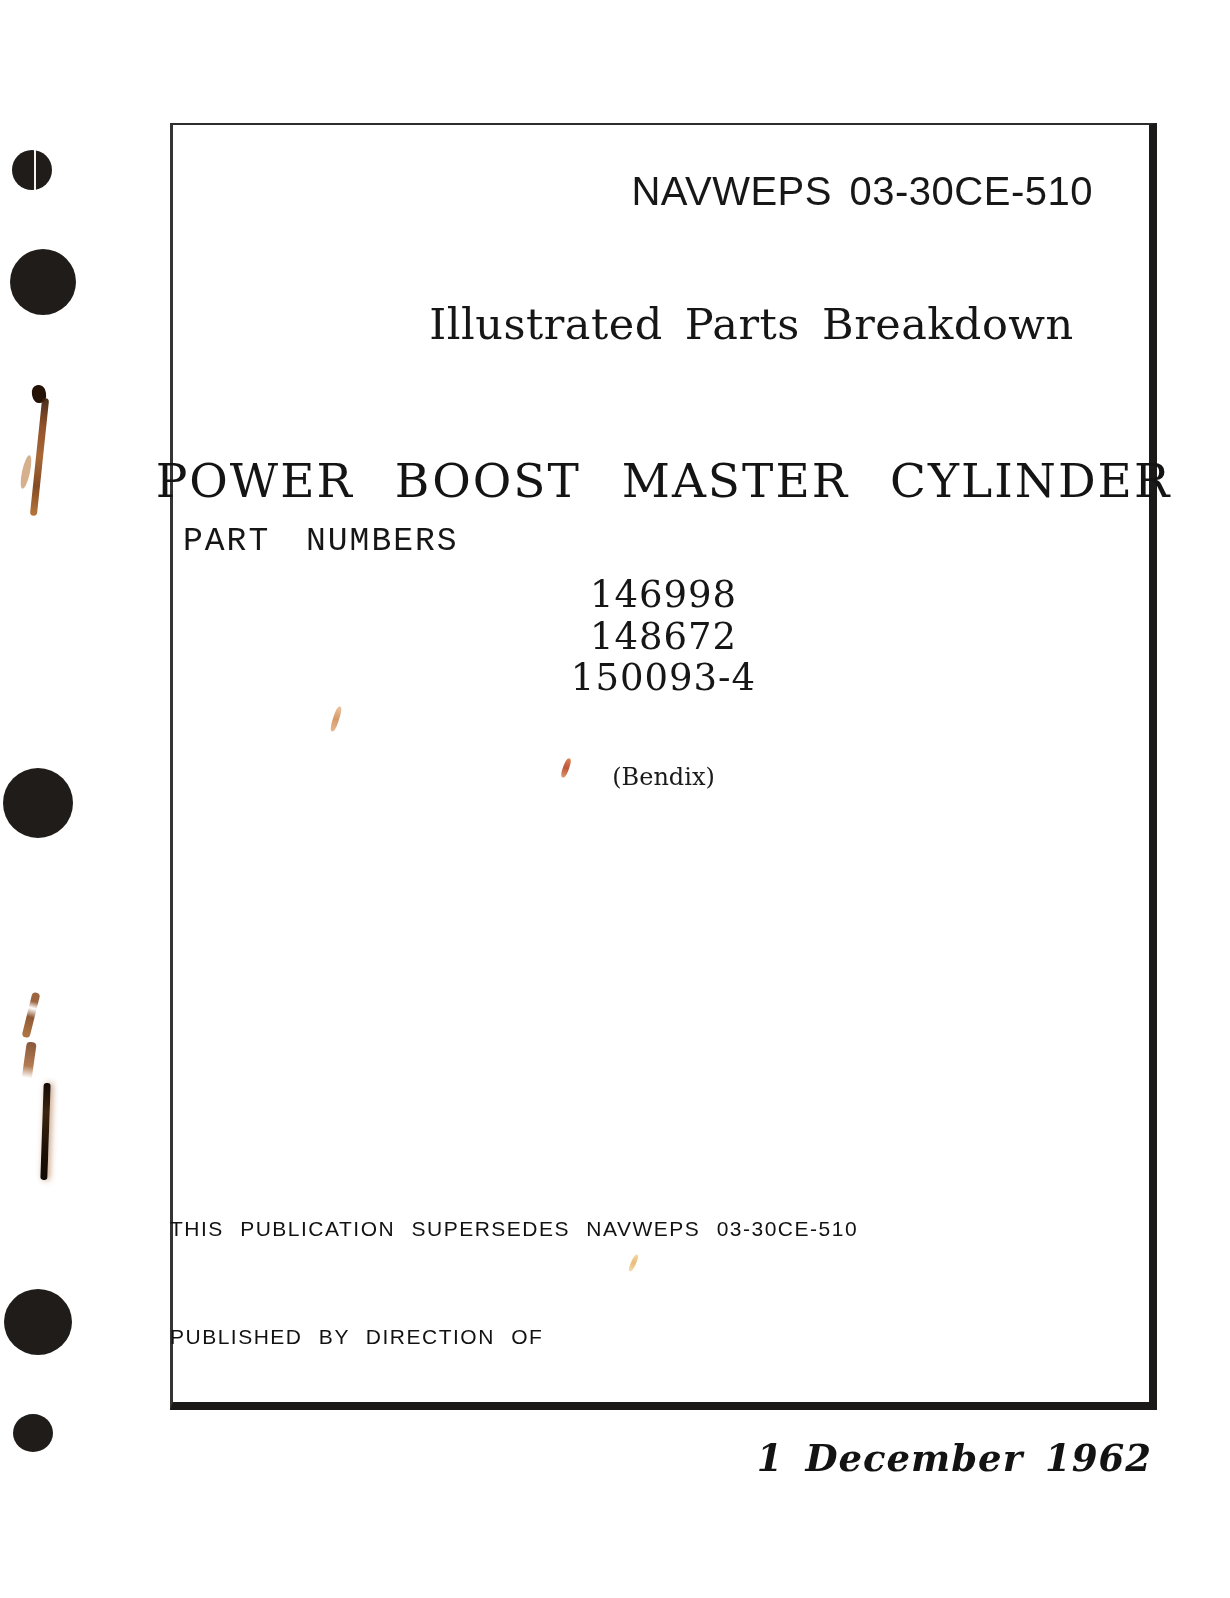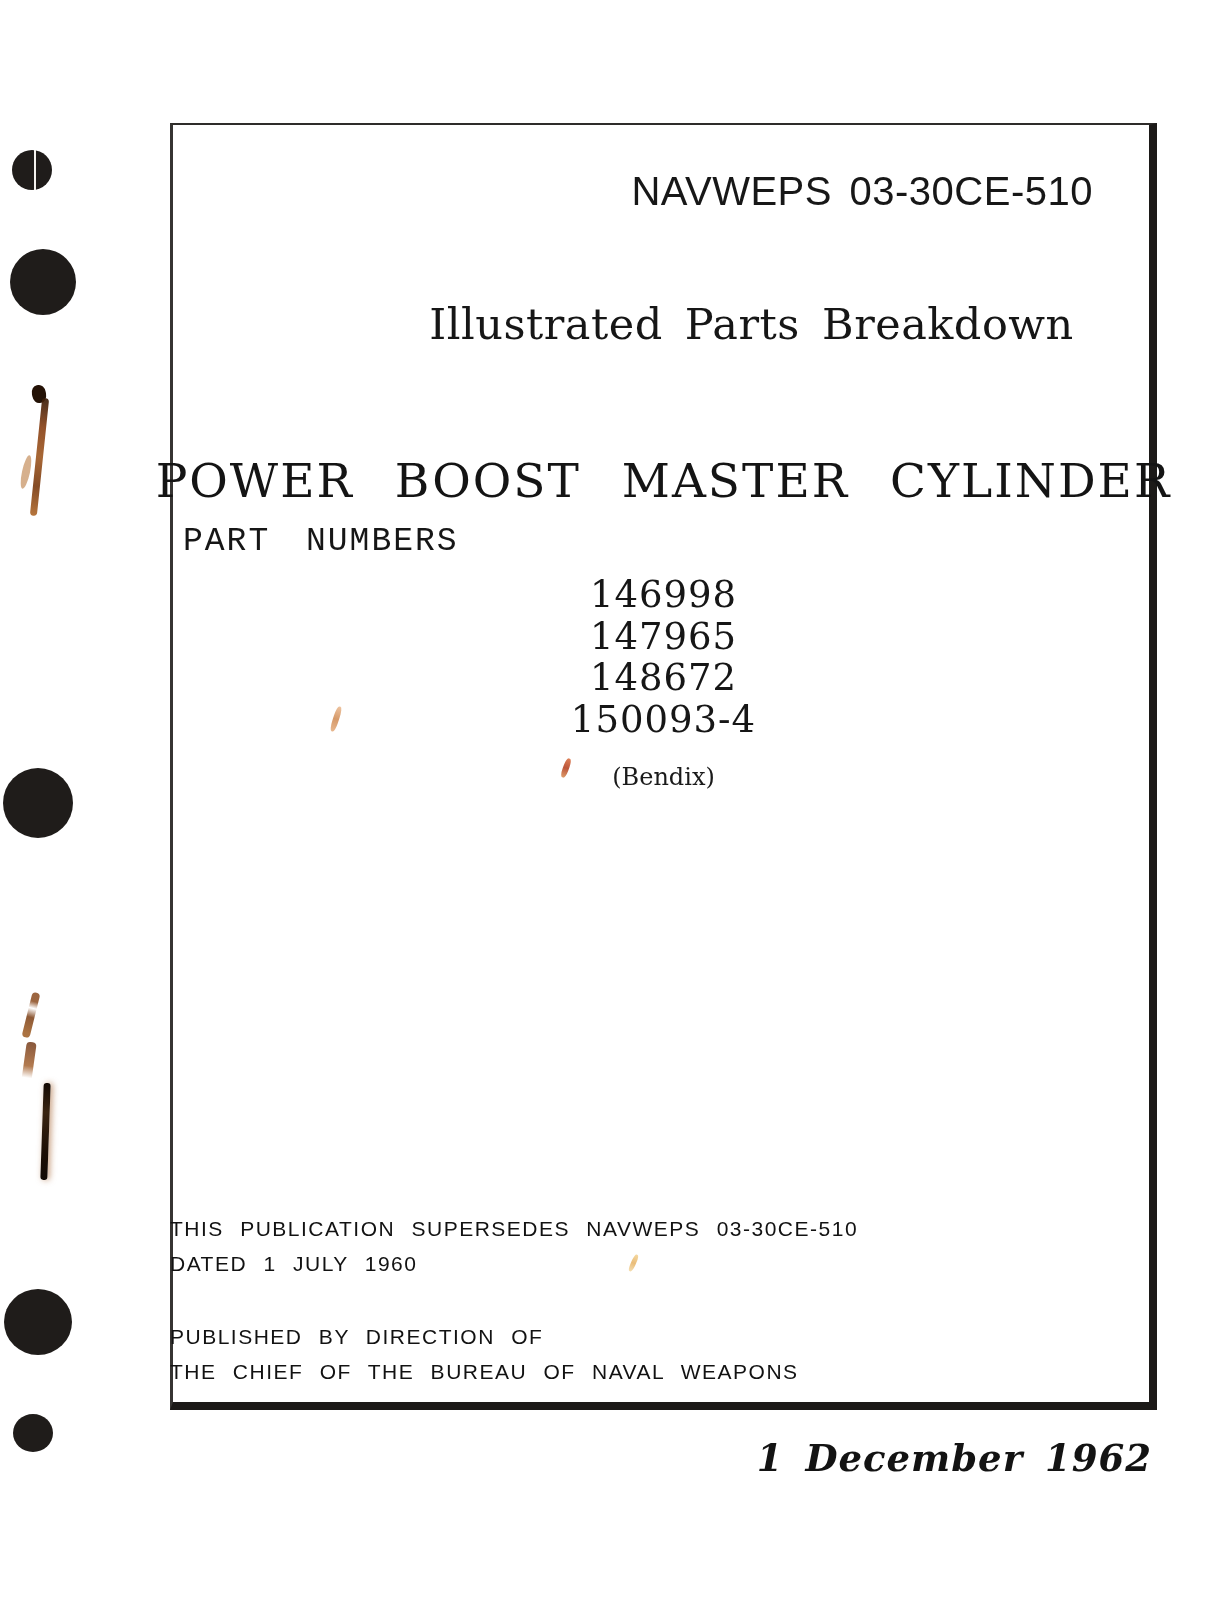--- a/index.html
+++ b/index.html
@@ -160,35 +160,32 @@
 <div class="abs doc-number">NAVWEPS 03-30CE-510</div>
 
 <div class="abs subtitle">Illustrated Parts Breakdown</div>
 
 <div class="abs main-title">POWER BOOST MASTER CYLINDER</div>
 
 <div class="abs part-numbers-label">PART NUMBERS</div>
 
 <div class="abs part-numbers-list">
   <div>146998</div>
-  <div>147965</div>
   <div>148672</div>
   <div>150093-4</div>
 </div>
 
 <div class="abs manufacturer">(Bendix)</div>
 
 <div class="abs notice supersedes">
   <div>THIS PUBLICATION SUPERSEDES NAVWEPS 03-30CE-510</div>
-  <div>DATED 1 JULY 1960</div>
 </div>
 
 <div class="abs notice published">
   <div>PUBLISHED BY DIRECTION OF</div>
-  <div>THE CHIEF OF THE BUREAU OF NAVAL WEAPONS</div>
 </div>
 
 <div class="abs issue-date">1 December 1962</div>
 
 <div class="hole" style="left:12px;top:150px;width:40px;height:40px;">
   <div class="hole-split-line"></div>
 </div>
 <div class="hole" style="left:10px;top:249px;width:66px;height:66px;"></div>
 <div class="hole" style="left:3px;top:768px;width:70px;height:70px;"></div>
 <div class="hole" style="left:4px;top:1289px;width:68px;height:66px;"></div>

